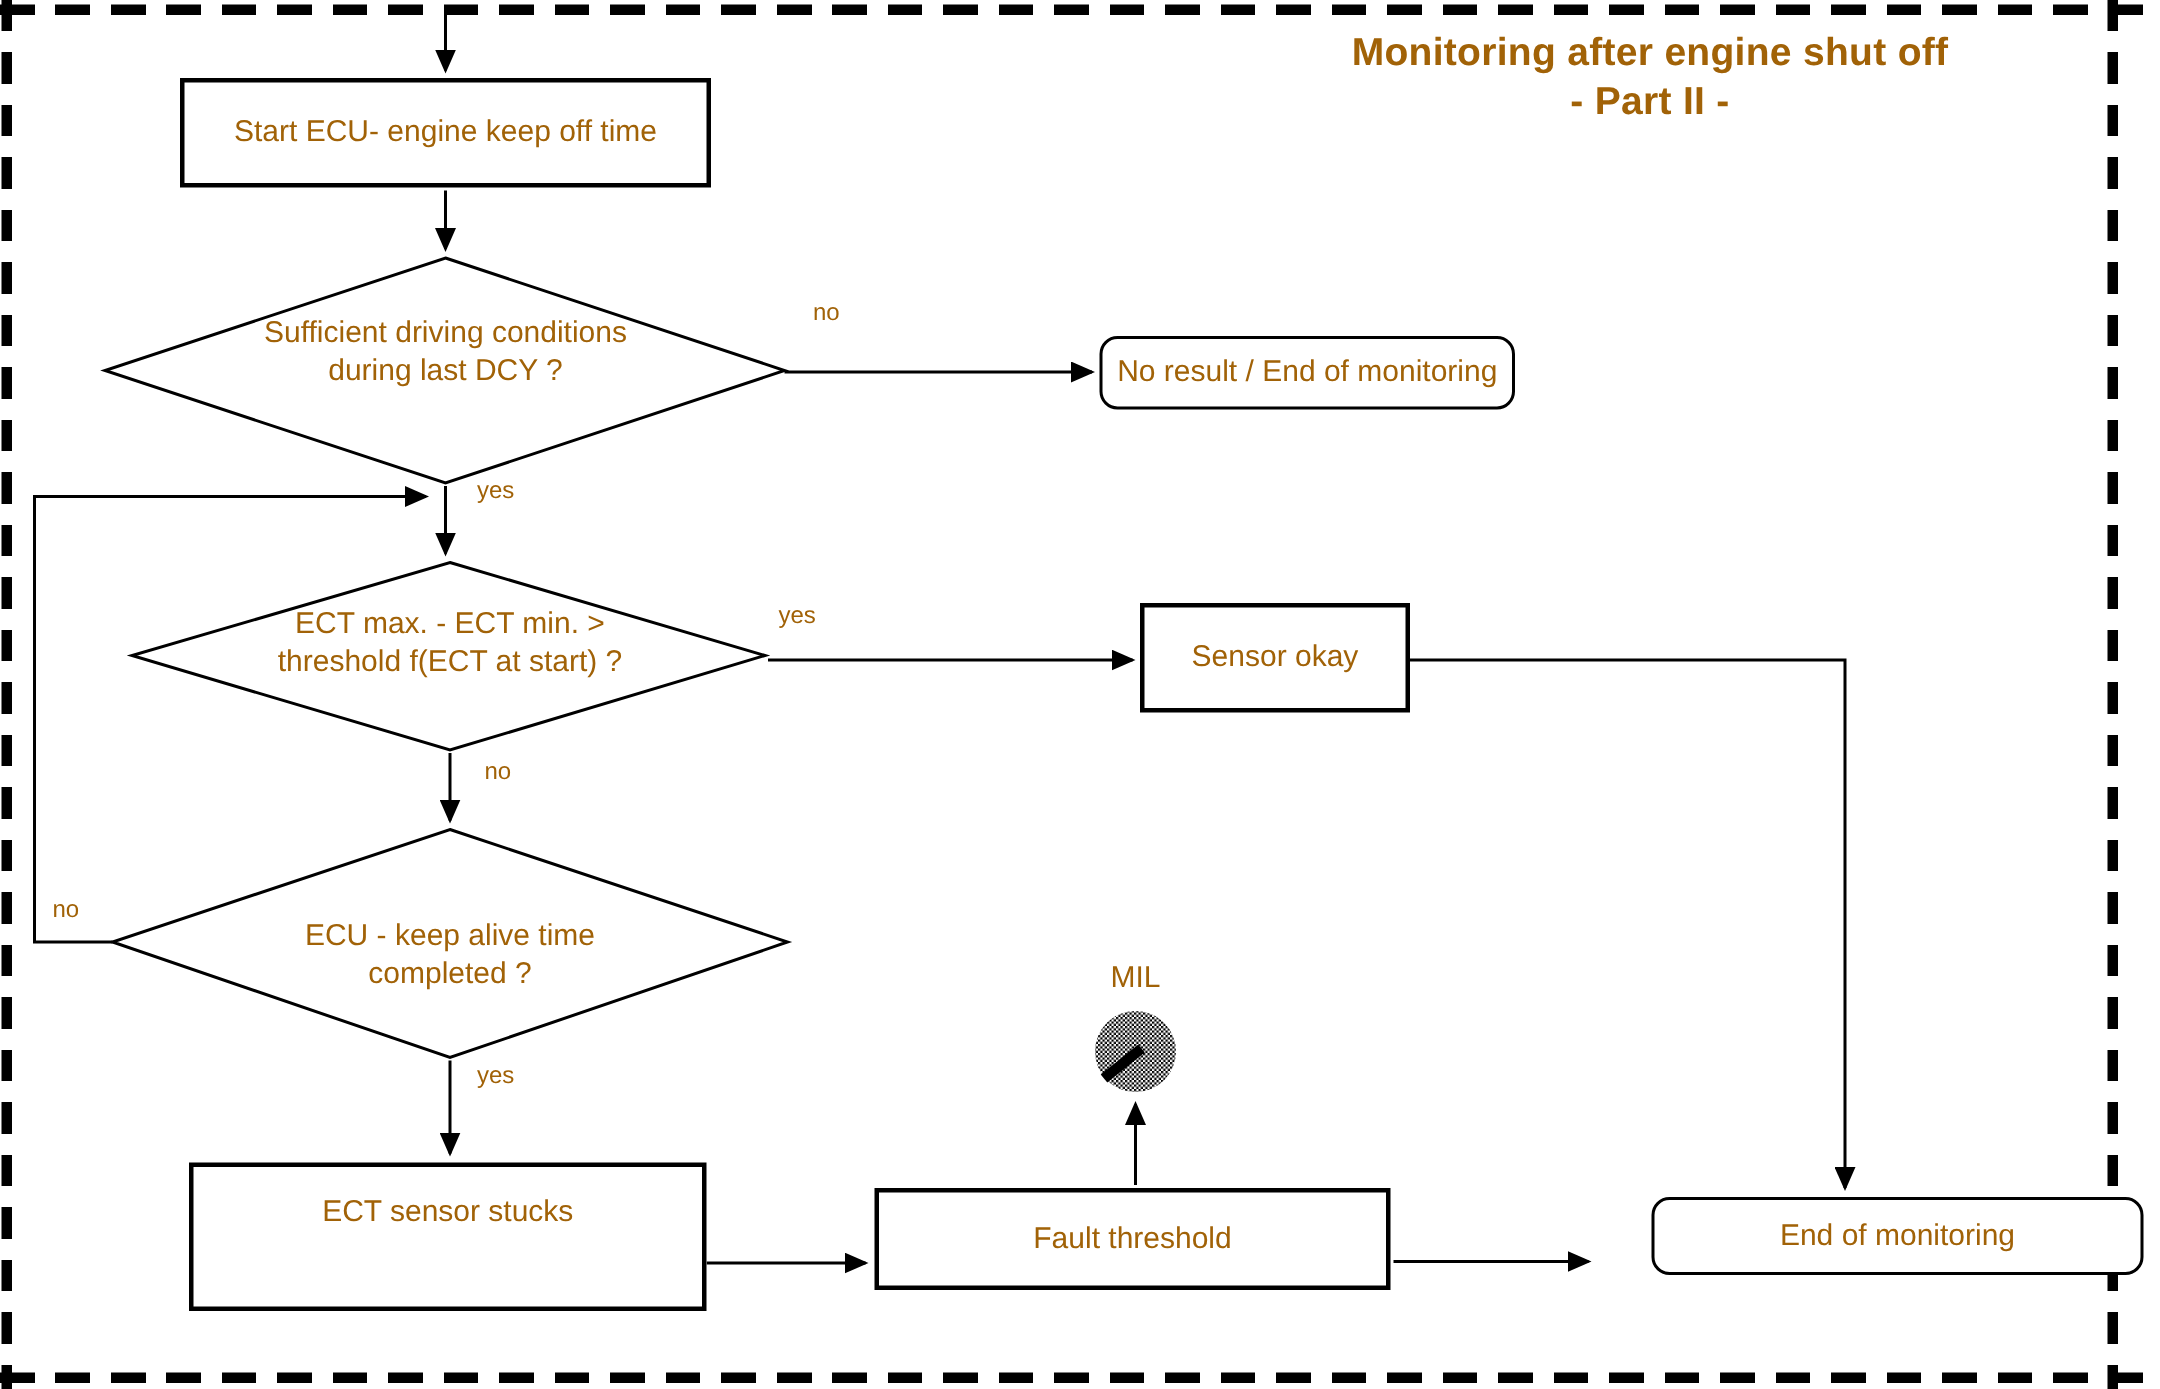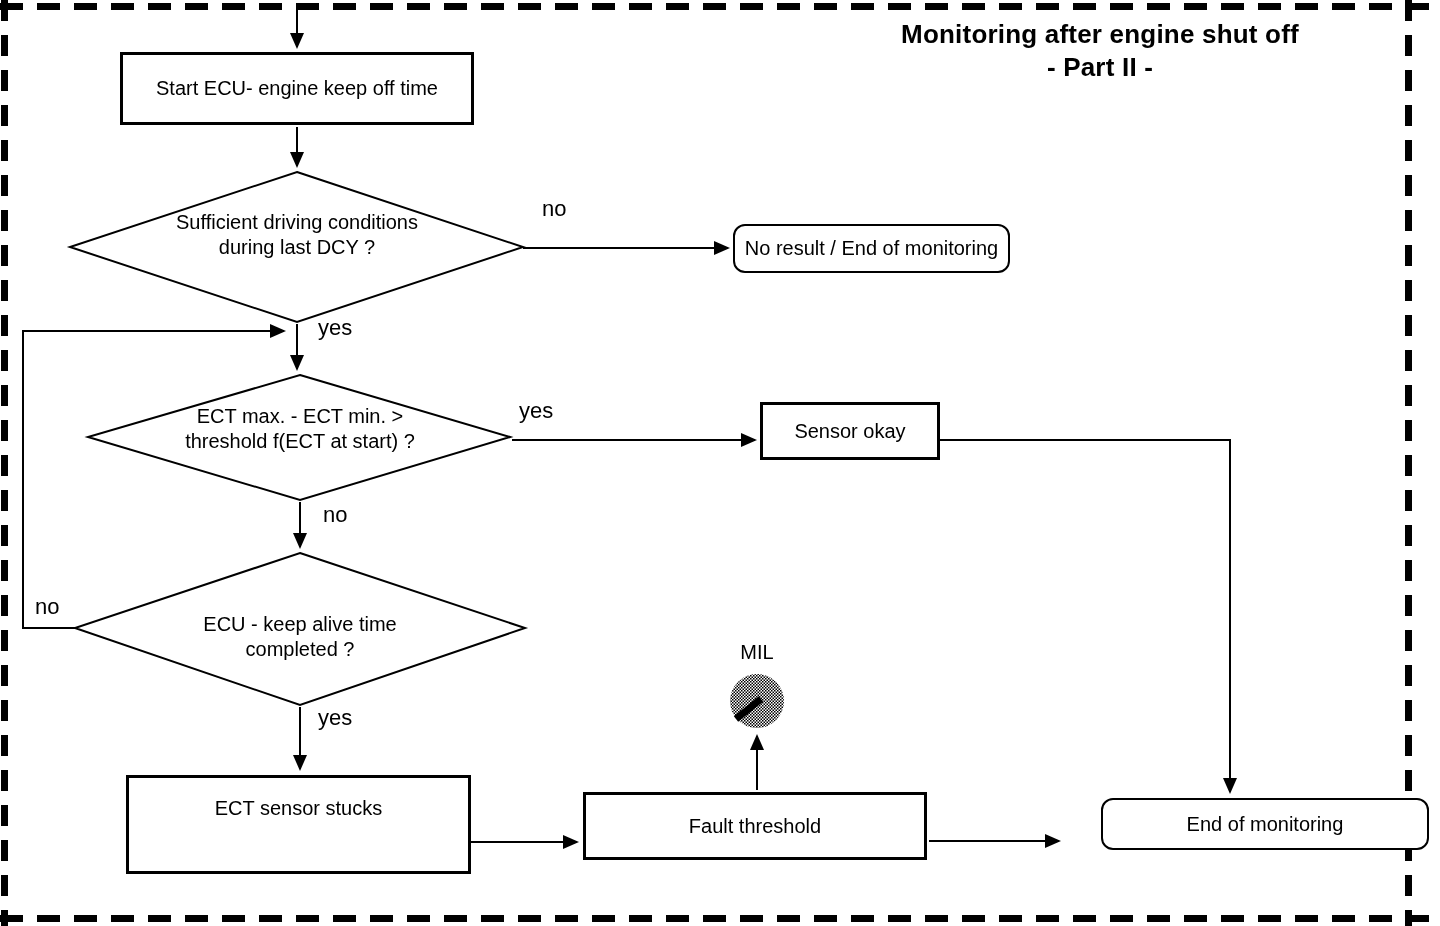--- a/index.html
+++ b/index.html
@@ -6,21 +6,21 @@
     margin: 0;
     padding: 0;
     background: #ffffff;
   }
   .stage {
     position: relative;
     width: 1440px;
     height: 926px;
     background: #ffffff;
     font-family: "Liberation Sans", "DejaVu Sans", sans-serif;
-    color: #000000;
+    color: #a16207;
     overflow: hidden;
   }
   
   .border-edge { position: absolute; background-repeat: repeat; }
   .border-top    { left: 0; top: 3px;    width: 1440px; height: 7px;
                    background-image: repeating-linear-gradient(to right, #000 0 23px, transparent 23px 37px); }
   .border-bottom { left: 0; top: 915px;  width: 1440px; height: 7px;
                    background-image: repeating-linear-gradient(to right, #000 0 23px, transparent 23px 37px); }
   .border-left   { left: 1px; top: 0;    width: 7px; height: 926px;
                    background-image: repeating-linear-gradient(to bottom, #000 0 21px, transparent 21px 35px); }
@@ -50,41 +50,41 @@
     text-align: center;
     font-size: 20px;
     line-height: 25px;
     background: #ffffff;
   }
   .proc { border: 3px solid #000; }
   .term { border: 2px solid #000; border-radius: 12px; }
 
   .box-start   { left: 120px;  top: 52px;  width: 354px; height: 73px; }
   .box-noresult{ left: 733px;  top: 224px; width: 277px; height: 49px; }
-  .box-sensor  { left: 760px;  top: 402px; width: 180px; height: 58px; }
+  .box-sensor  { left: 760px;  top: 402px; width: 180px; height: 73px; }
   .box-ect     { left: 126px;  top: 775px; width: 345px; height: 99px;
                  align-items: flex-start; padding-top: 18px; }
   .box-fault   { left: 583px;  top: 792px; width: 344px; height: 68px; }
   .box-end     { left: 1065px; top: 798px; width: 328px; height: 52px; margin-left: 36px; }
 
   
   .dtext {
     position: absolute;
     text-align: center;
     font-size: 20px;
     line-height: 25px;
   }
   .dtext-1 { left: 137px; top: 210px; width: 320px; }
   .dtext-2 { left: 140px; top: 404px; width: 320px; }
   .dtext-3 { left: 150px; top: 612px; width: 300px; }
 
   
   .elabel {
     position: absolute;
-    font-size: 22px;
+    font-size: 16px;
     line-height: 20px;
     text-align: right;
   }
   .el-d1-no  { left: 542px; top: 199px; }
   .el-d1-yes { left: 318px; top: 318px; }
   .el-d2-yes { left: 519px; top: 401px; }
   .el-d2-no  { left: 323px; top: 505px; }
   .el-d3-no  { left: 35px;  top: 597px; }
   .el-d3-yes { left: 318px; top: 708px; }
 

